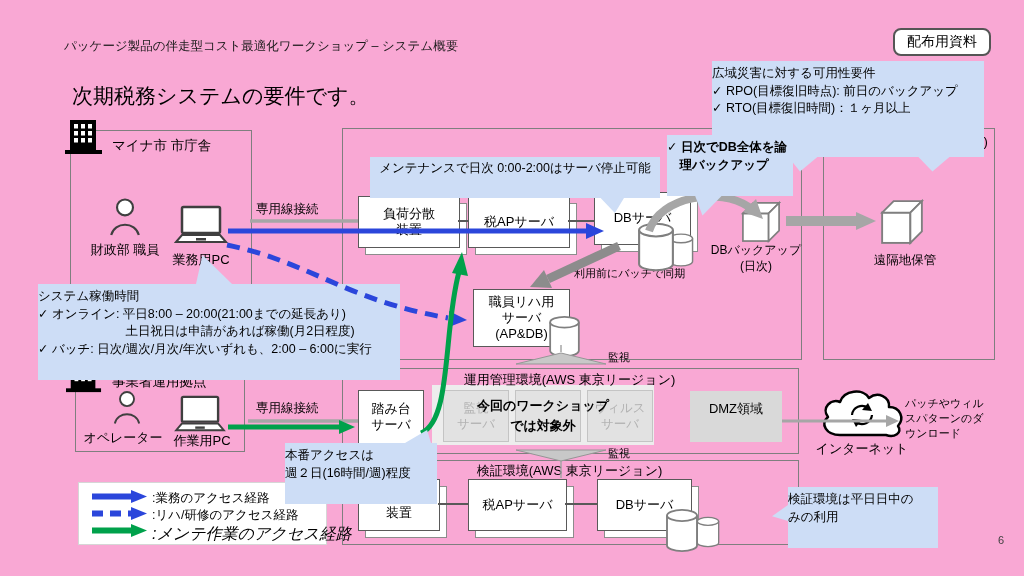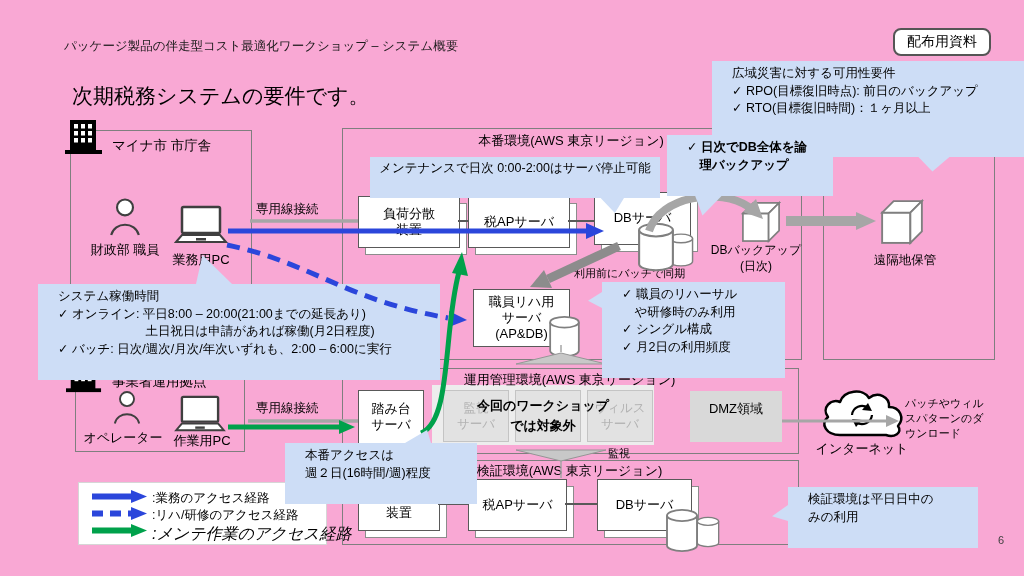--- a/index.html
+++ b/index.html
@@ -7,21 +7,21 @@
          font-family:"Liberation Sans","DejaVu Sans",sans-serif;color:#000;}
   .abs{position:absolute;}
   .pre{white-space:pre-line;}
   .envbox{position:absolute;border:1.5px solid #7f7f7f;background:transparent;z-index:1;}
   .envtitle{position:absolute;font-size:13px;text-align:center;z-index:3;}
   .server{position:absolute;border:1.4px solid #595959;background:#fff;display:flex;
           align-items:center;justify-content:center;text-align:center;font-size:13px;
           line-height:1.25;z-index:3;white-space:pre-line;}
   .ghost{position:absolute;border:1.4px solid #8c8c8c;background:#fff;z-index:2;}
   .callout{position:absolute;background:#cdddf6;font-size:12.5px;line-height:1.4;
-           padding:4px 20px;z-index:8;white-space:pre-line;}
+           padding:4px 0;z-index:8;white-space:pre-line;}
   .tail{position:absolute;background:#cdddf6;}
   .lbl{position:absolute;z-index:3;}
   .fadedpanel{position:absolute;background:#ededed;z-index:2;}
   .fadedbox{position:absolute;background:#e2e2e2;border:1px solid #c4c4c4;color:#b2b2b2;
             display:flex;align-items:center;justify-content:center;text-align:center;
             font-size:12.5px;line-height:1.3;z-index:2;white-space:pre-line;}
   .dmz{position:absolute;background:#d9d9d9;font-size:13px;text-align:center;
        padding-top:9px;z-index:2;}
   .legendbox{position:absolute;border:1.5px solid #d6d6d6;background:#fff;z-index:3;}
   svg.icon{position:absolute;z-index:4;}
@@ -37,21 +37,20 @@
   <div class="abs" style="left:893px;top:28px;border:2px solid #555;border-radius:8px;padding:3px 12px;font-size:14px;z-index:9;background:#fff;">配布用資料</div>
   <div class="abs" style="left:998px;top:534px;font-size:11px;color:#404040;">6</div>
 
   <div class="envbox" style="left:70px;top:130px;width:180px;height:225px;"></div>
   <div class="envbox" style="left:342px;top:128px;width:458px;height:230px;"></div>
   <div class="envbox" style="left:823px;top:128px;width:170px;height:230px;"></div>
   <div class="envbox" style="left:75px;top:370px;width:168px;height:80px;"></div>
   <div class="envbox" style="left:342px;top:368px;width:455px;height:84px;"></div>
   <div class="envbox" style="left:342px;top:460px;width:455px;height:83px;"></div>
 
-  <div class="envtitle" style="left:342px;top:132px;width:458px;">本番環境(AWS 東京リージョン)</div>
   <div class="envtitle" style="left:823px;top:133px;width:170px;">災対(AWS 大阪リージョン)</div>
   <div class="envtitle" style="left:342px;top:371px;width:455px;">運用管理環境(AWS 東京リージョン)</div>
   <div class="envtitle" style="left:342px;top:462px;width:455px;">検証環境(AWS 東京リージョン)</div>
   <div class="lbl" style="left:112px;top:137px;font-size:13.5px;">マイナ市 市庁舎</div>
   <div class="lbl" style="left:112px;top:373px;font-size:13.5px;">事業者運用拠点</div>
 
   <svg class="icon" style="left:64px;top:118px;" width="40" height="38" viewBox="0 0 40 38">
     <rect x="6" y="2" width="26" height="31" fill="#000"></rect>
     <g fill="#fff">
       <rect x="10" y="6" width="4" height="4.5"></rect>
@@ -256,26 +255,20 @@
 
   <div class="callout" style="left:370px;top:157px;width:278px;text-align:center;padding:3px 6px;">メンテナンスで日次 0:00-2:00はサーバ停止可能
     <div class="tail" style="left:228px;top:100%;width:26px;height:15px;clip-path:polygon(10% 0,100% 0,65% 100%);"></div>
   </div>
 
   <div class="callout" style="left:667px;top:135px;width:126px;font-weight:bold;">✓ 日次でDB全体を論
 　理バックアップ
     <div class="tail" style="left:28px;top:100%;width:30px;height:20px;clip-path:polygon(0 0,90% 0,25% 100%);"></div>
   </div>
 
-  <div class="callout" style="left:602px;top:282px;width:143px;">✓ 職員のリハーサル
-　や研修時のみ利用
-✓ シングル構成
-✓ 月2日の利用頻度
-    <div class="tail" style="left:-14px;top:10px;width:14px;height:16px;clip-path:polygon(100% 0,100% 100%,0 55%);"></div>
-  </div>
 
   <div class="callout" style="left:38px;top:284px;width:362px;z-index:4;">システム稼働時間
 ✓ オンライン: 平日8:00 – 20:00(21:00までの延長あり)
 　　　　　　　土日祝日は申請があれば稼働(月2日程度)
 ✓ バッチ: 日次/週次/月次/年次いずれも、2:00 – 6:00に実行
     <div class="tail" style="left:158px;top:-29px;width:36px;height:29px;clip-path:polygon(0 100%,100% 100%,18% 0);"></div>
   </div>
 
   <div class="callout" style="left:253px;top:443px;width:152px;margin-left:32px;">本番アクセスは
 週２日(16時間/週)程度

